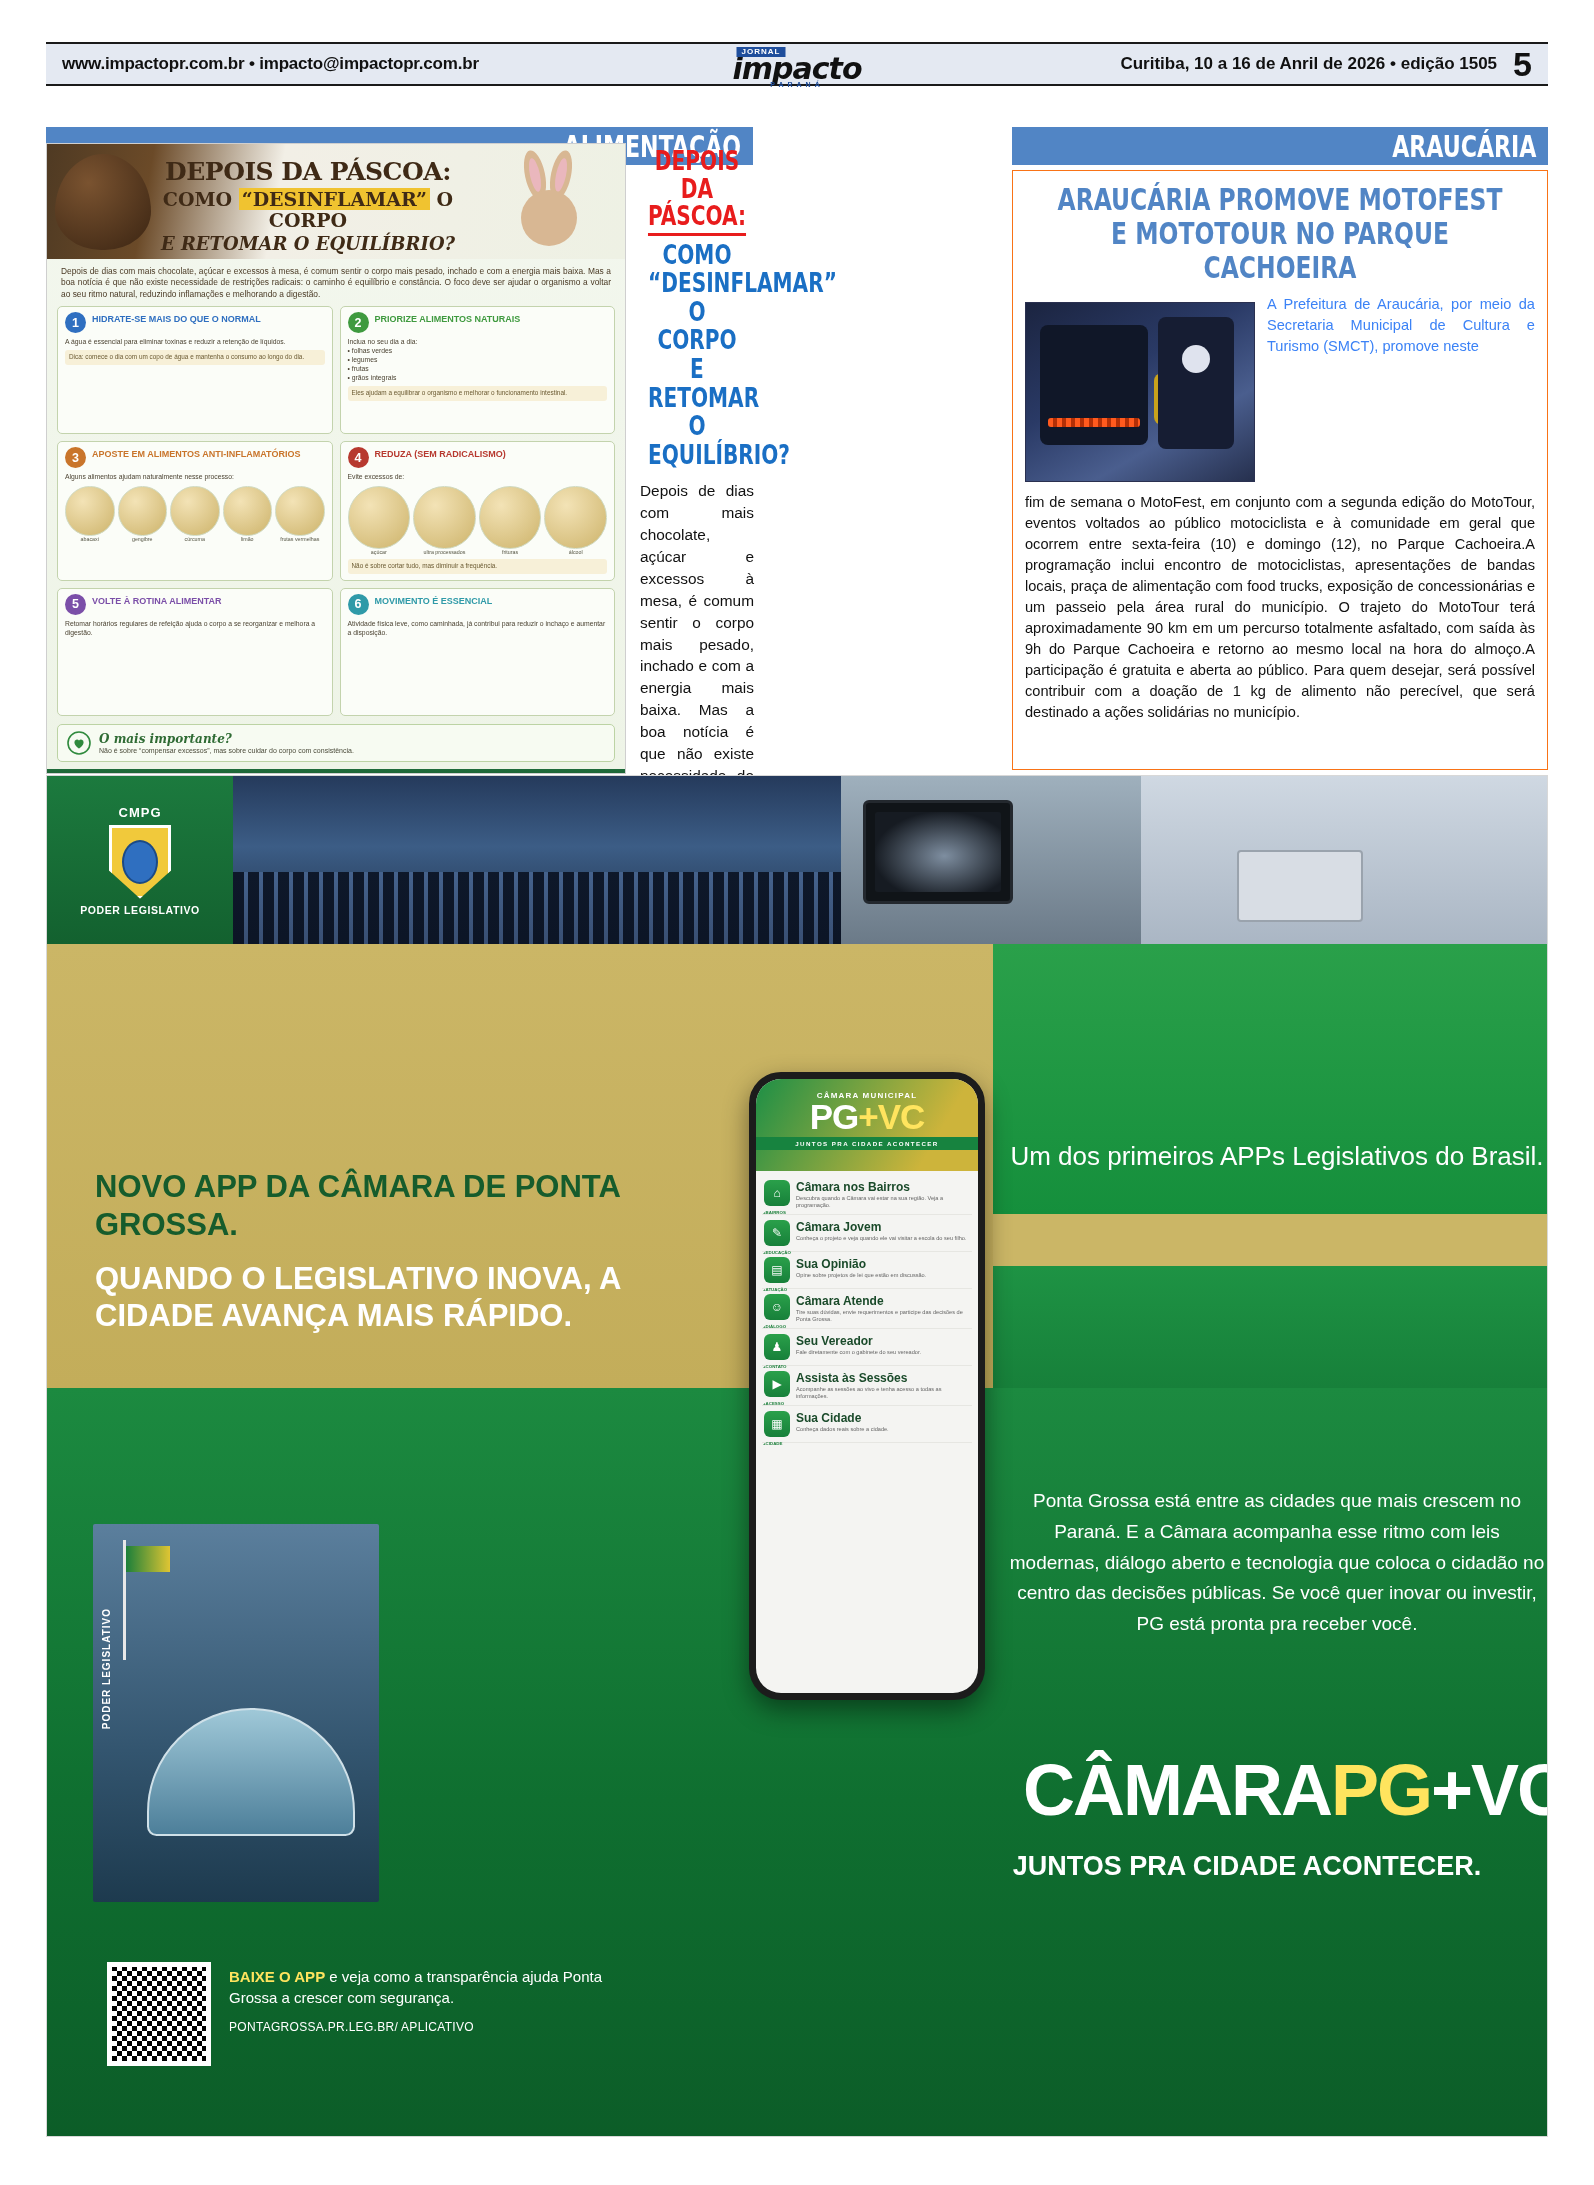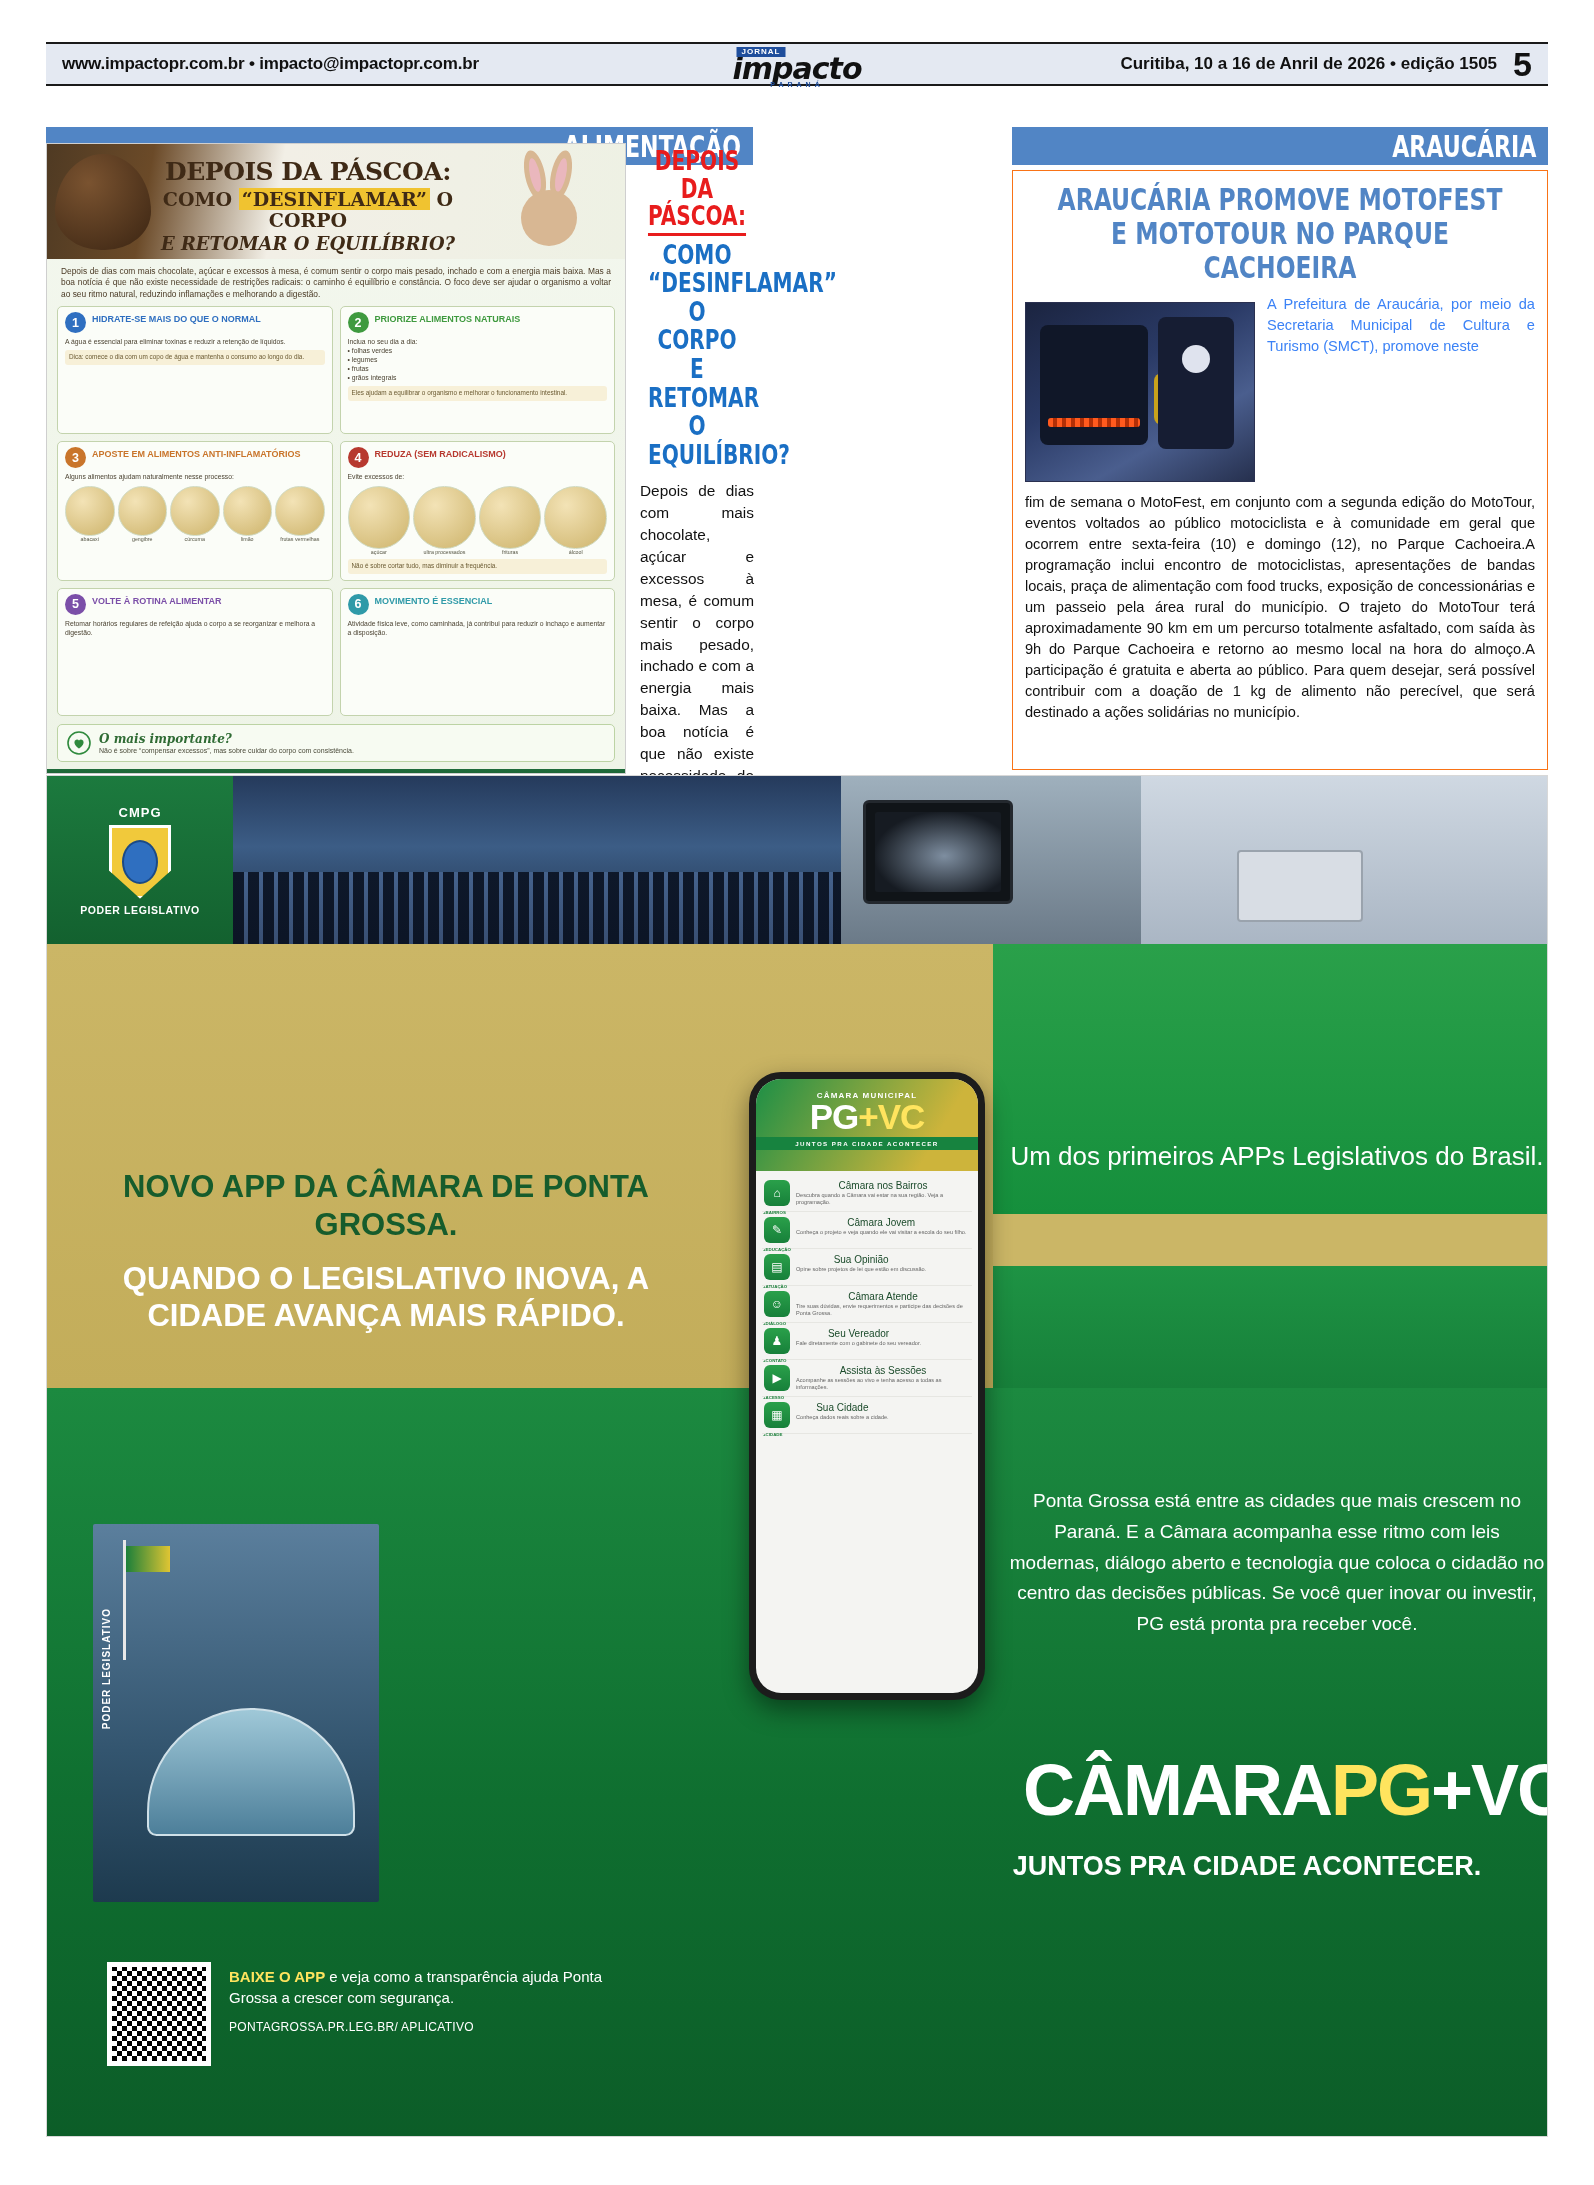--- a/index.html
+++ b/index.html
@@ -277,22 +277,22 @@
   .ad-mid .greenBig {
     position:absolute; left:0; top:444px; right:0; bottom:0;
     background:linear-gradient(#1c8a40,#0f6f30 55%,#0c5d28);
   }
   .ad-mid .greenRight2 {
     position:absolute; left:946px; top:322px; right:0; height:122px;
     background:linear-gradient(#1e9344,#17803a);
   }
 
   .ad-slogan {
-    position:absolute; left:59px; top:224px; width:560px;
-    text-align:center; color:#165c2c; line-height:1.22;
+    position:absolute; left:48px; top:224px; width:560px;
+    color:#165c2c; line-height:1.22;
   }
   .ad-slogan .s1 { font-size:31px; font-weight:bold; }
   .ad-slogan .s2 { font-size:31px; font-weight:bold; color:#ffffff; margin-top:16px; }
 
   .ad-photo-bld {
     position:absolute; left:46px; top:580px; width:286px; height:378px;
     background:linear-gradient(#5b7f9d,#33556f 60%,#1d3a4e);
     border-radius:2px; overflow:hidden;
   }
   .ad-photo-bld .flag {
@@ -337,21 +337,21 @@
   .appic {
     width:26px; height:26px; flex:0 0 26px; border-radius:6px;
     background:linear-gradient(#2aa04a,#17803a); display:flex;
     align-items:center; justify-content:center; color:#fff; font-size:12px;
     position:relative;
   }
   .apptag {
     position:absolute; left:-1px; bottom:-9px; font-size:4.4px; color:#1b7f3a;
     font-weight:bold; white-space:nowrap;
   }
-  .apptxt .t { font-size:10px; font-weight:normal; color:#1a4a2a;text-align:center; }
+  .apptxt .t { font-size:12px; font-weight:bold; color:#1a4a2a; }
   .apptxt .d { font-size:5.6px; color:#666; line-height:1.25; margin-top:1px; }
   .hand {
     position:absolute; left:640px; top:560px; width:360px; height:430px;
     background:radial-gradient(ellipse at 40% 30%,#e6b893,#c79068 70%,#a97450);
     border-radius:150px 110px 40px 60px; z-index:-1;
   }
 
   .ad-right-txt {
     position:absolute; left:960px; top:196px; width:540px;
     text-align:center; color:#ffffff; font-size:26px; line-height:1.25;

